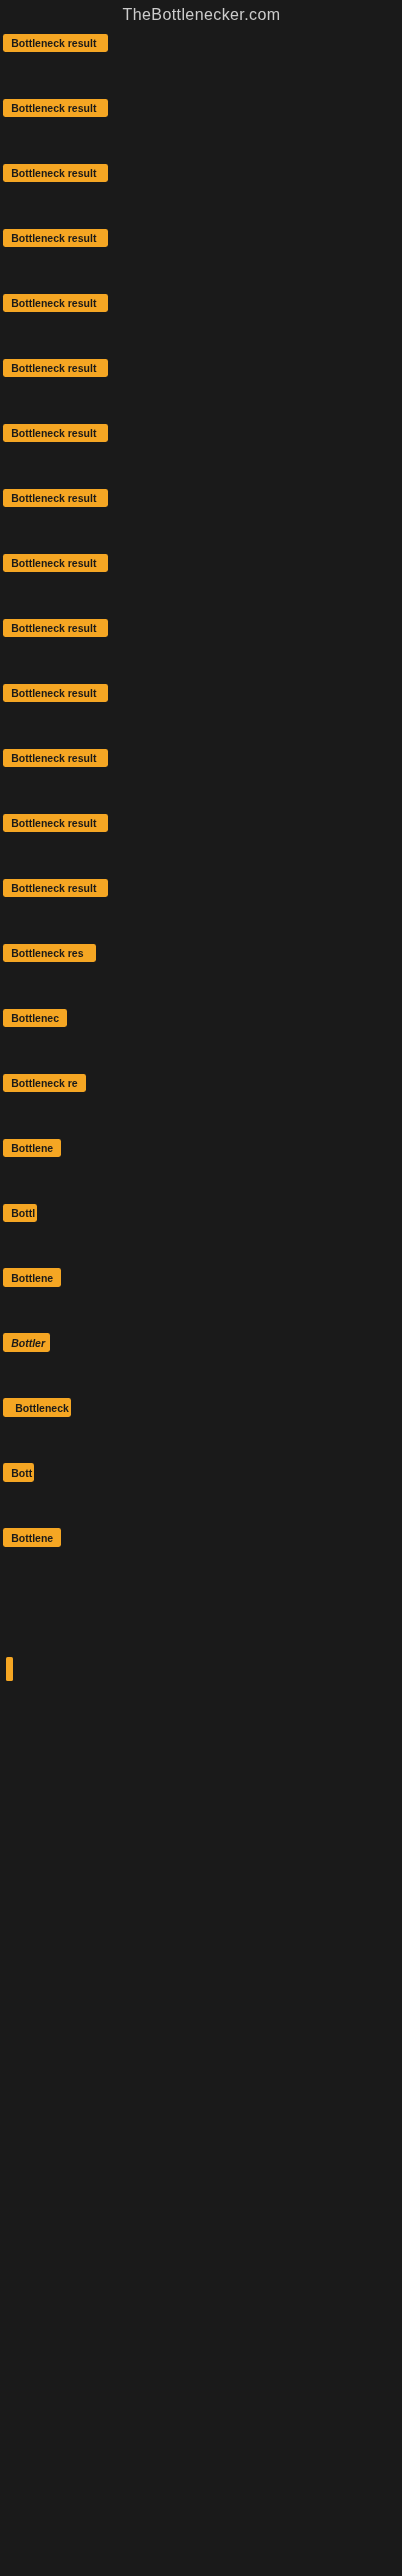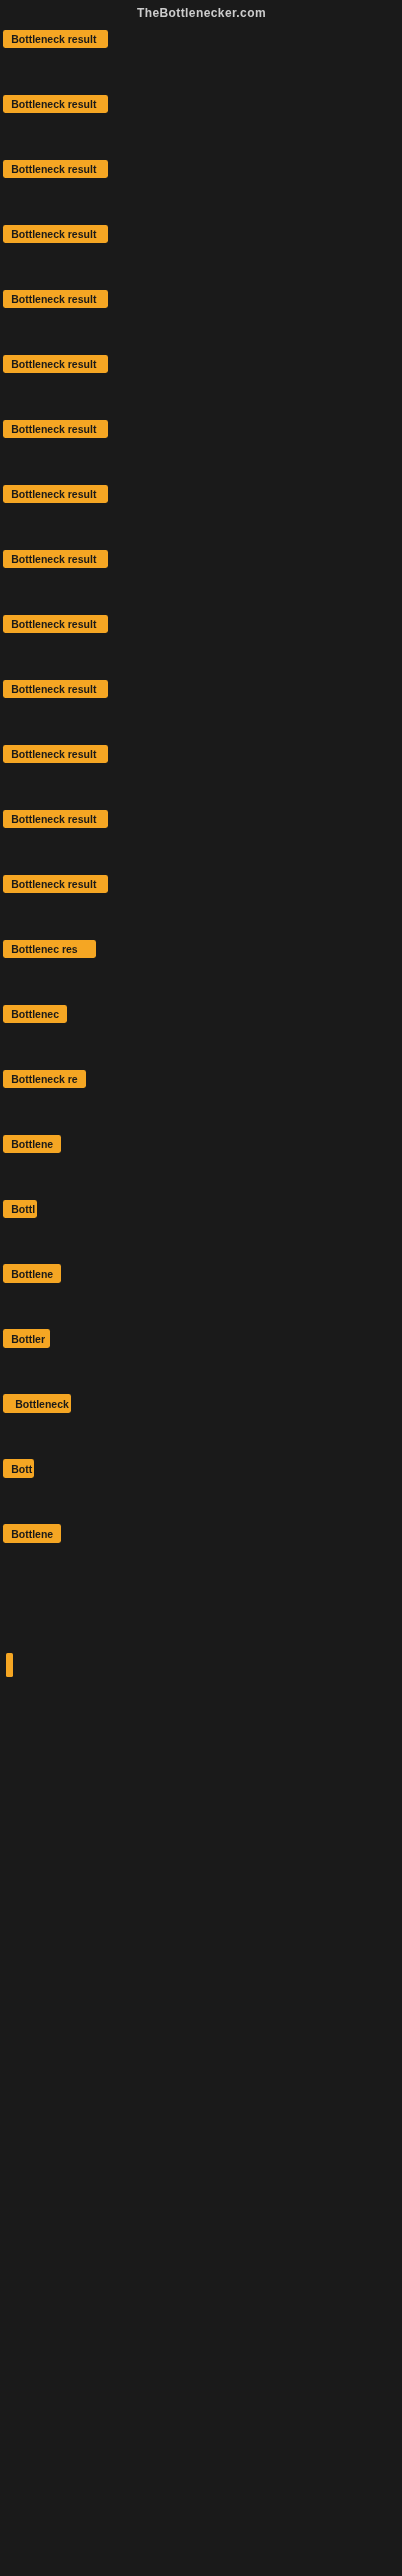--- a/index.html
+++ b/index.html
@@ -13,23 +13,22 @@
       min-height: 2576px;
       background-color: #1a1a1a;
       font-family: Arial, sans-serif;
       position: relative;
     }
 
     .site-header {
       text-align: center;
       padding: 6.4px 0 9.7px 0;
       color: #cccccc;
-      font-size: 12px;
+      font-size: 16px;
       letter-spacing: 0.4px;
-      font-weight: bold;
     }
 
     .bottleneck-item {
       margin-bottom: 1.6px;
     }
 
     .bottleneck-badge {
       display: inline-block;
       background-color: #f5a623;
       color: #1a1a1a;
@@ -82,33 +81,33 @@
     <div class="bottleneck-item"><div class="bottleneck-badge" style="max-width: 105px; width: 105px;">Bottleneck result</div></div>
     <div style="height: 42px;"></div>
     <div class="bottleneck-item"><div class="bottleneck-badge" style="max-width: 105px; width: 105px;">Bottleneck result</div></div>
     <div style="height: 42px;"></div>
     <div class="bottleneck-item"><div class="bottleneck-badge" style="max-width: 105px; width: 105px;">Bottleneck result</div></div>
     <div style="height: 42px;"></div>
     <div class="bottleneck-item"><div class="bottleneck-badge" style="max-width: 105px; width: 105px;">Bottleneck result</div></div>
     <div style="height: 42px;"></div>
     <div class="bottleneck-item"><div class="bottleneck-badge" style="max-width: 105px; width: 105px;">Bottleneck result</div></div>
     <div style="height: 42px;"></div>
-    <div class="bottleneck-item"><div class="bottleneck-badge" style="max-width: 93px; width: 93px;">Bottlenec res</div></div>
+    <div class="bottleneck-item"><div class="bottleneck-badge" style="max-width: 93px; width: 93px;">Bottleneck res</div></div>
     <div style="height: 42px;"></div>
     <div class="bottleneck-item"><div class="bottleneck-badge" style="max-width: 64px; width: 80px;">Bottlenec</div></div>
     <div style="height: 42px;"></div>
     <div class="bottleneck-item"><div class="bottleneck-badge" style="max-width: 85px; width: 83px;">Bottleneck re</div></div>
     <div style="height: 42px;"></div>
     <div class="bottleneck-item"><div class="bottleneck-badge" style="max-width: 58px; width: 58px;">Bottlene</div></div>
     <div style="height: 42px;"></div>
     <div class="bottleneck-item"><div class="bottleneck-badge" style="max-width: 34px; width: 34px;">Bottl</div></div>
     <div style="height: 42px;"></div>
     <div class="bottleneck-item"><div class="bottleneck-badge" style="max-width: 58px; width: 58px;">Bottlene</div></div>
     <div style="height: 42px;"></div>
-    <div class="bottleneck-item"><div class="bottleneck-badge" style="max-width: 47px; width: 63px;">Bottler</div></div>
+    <div class="bottleneck-item"><div class="bottleneck-badge" style="max-width: 47px; width: 63px; font-style: italic;">Bottler</div></div>
     <div style="height: 42px;"></div>
     <div class="bottleneck-item"><div class="bottleneck-badge" style="max-width: 71px; width: 68px; padding-left: 12px;">Bottleneck</div></div>
     <div style="height: 42px;"></div>
     <div class="bottleneck-item"><div class="bottleneck-badge" style="max-width: 31px; width: 31px;">Bott</div></div>
     <div style="height: 42px;"></div>
     <div class="bottleneck-item"><div class="bottleneck-badge" style="max-width: 58px; width: 58px;">Bottlene</div></div>
     <div style="height: 42px;"></div>
     <div style="margin-top: 64px;">
       <div class="small-indicator"></div>
     </div>

